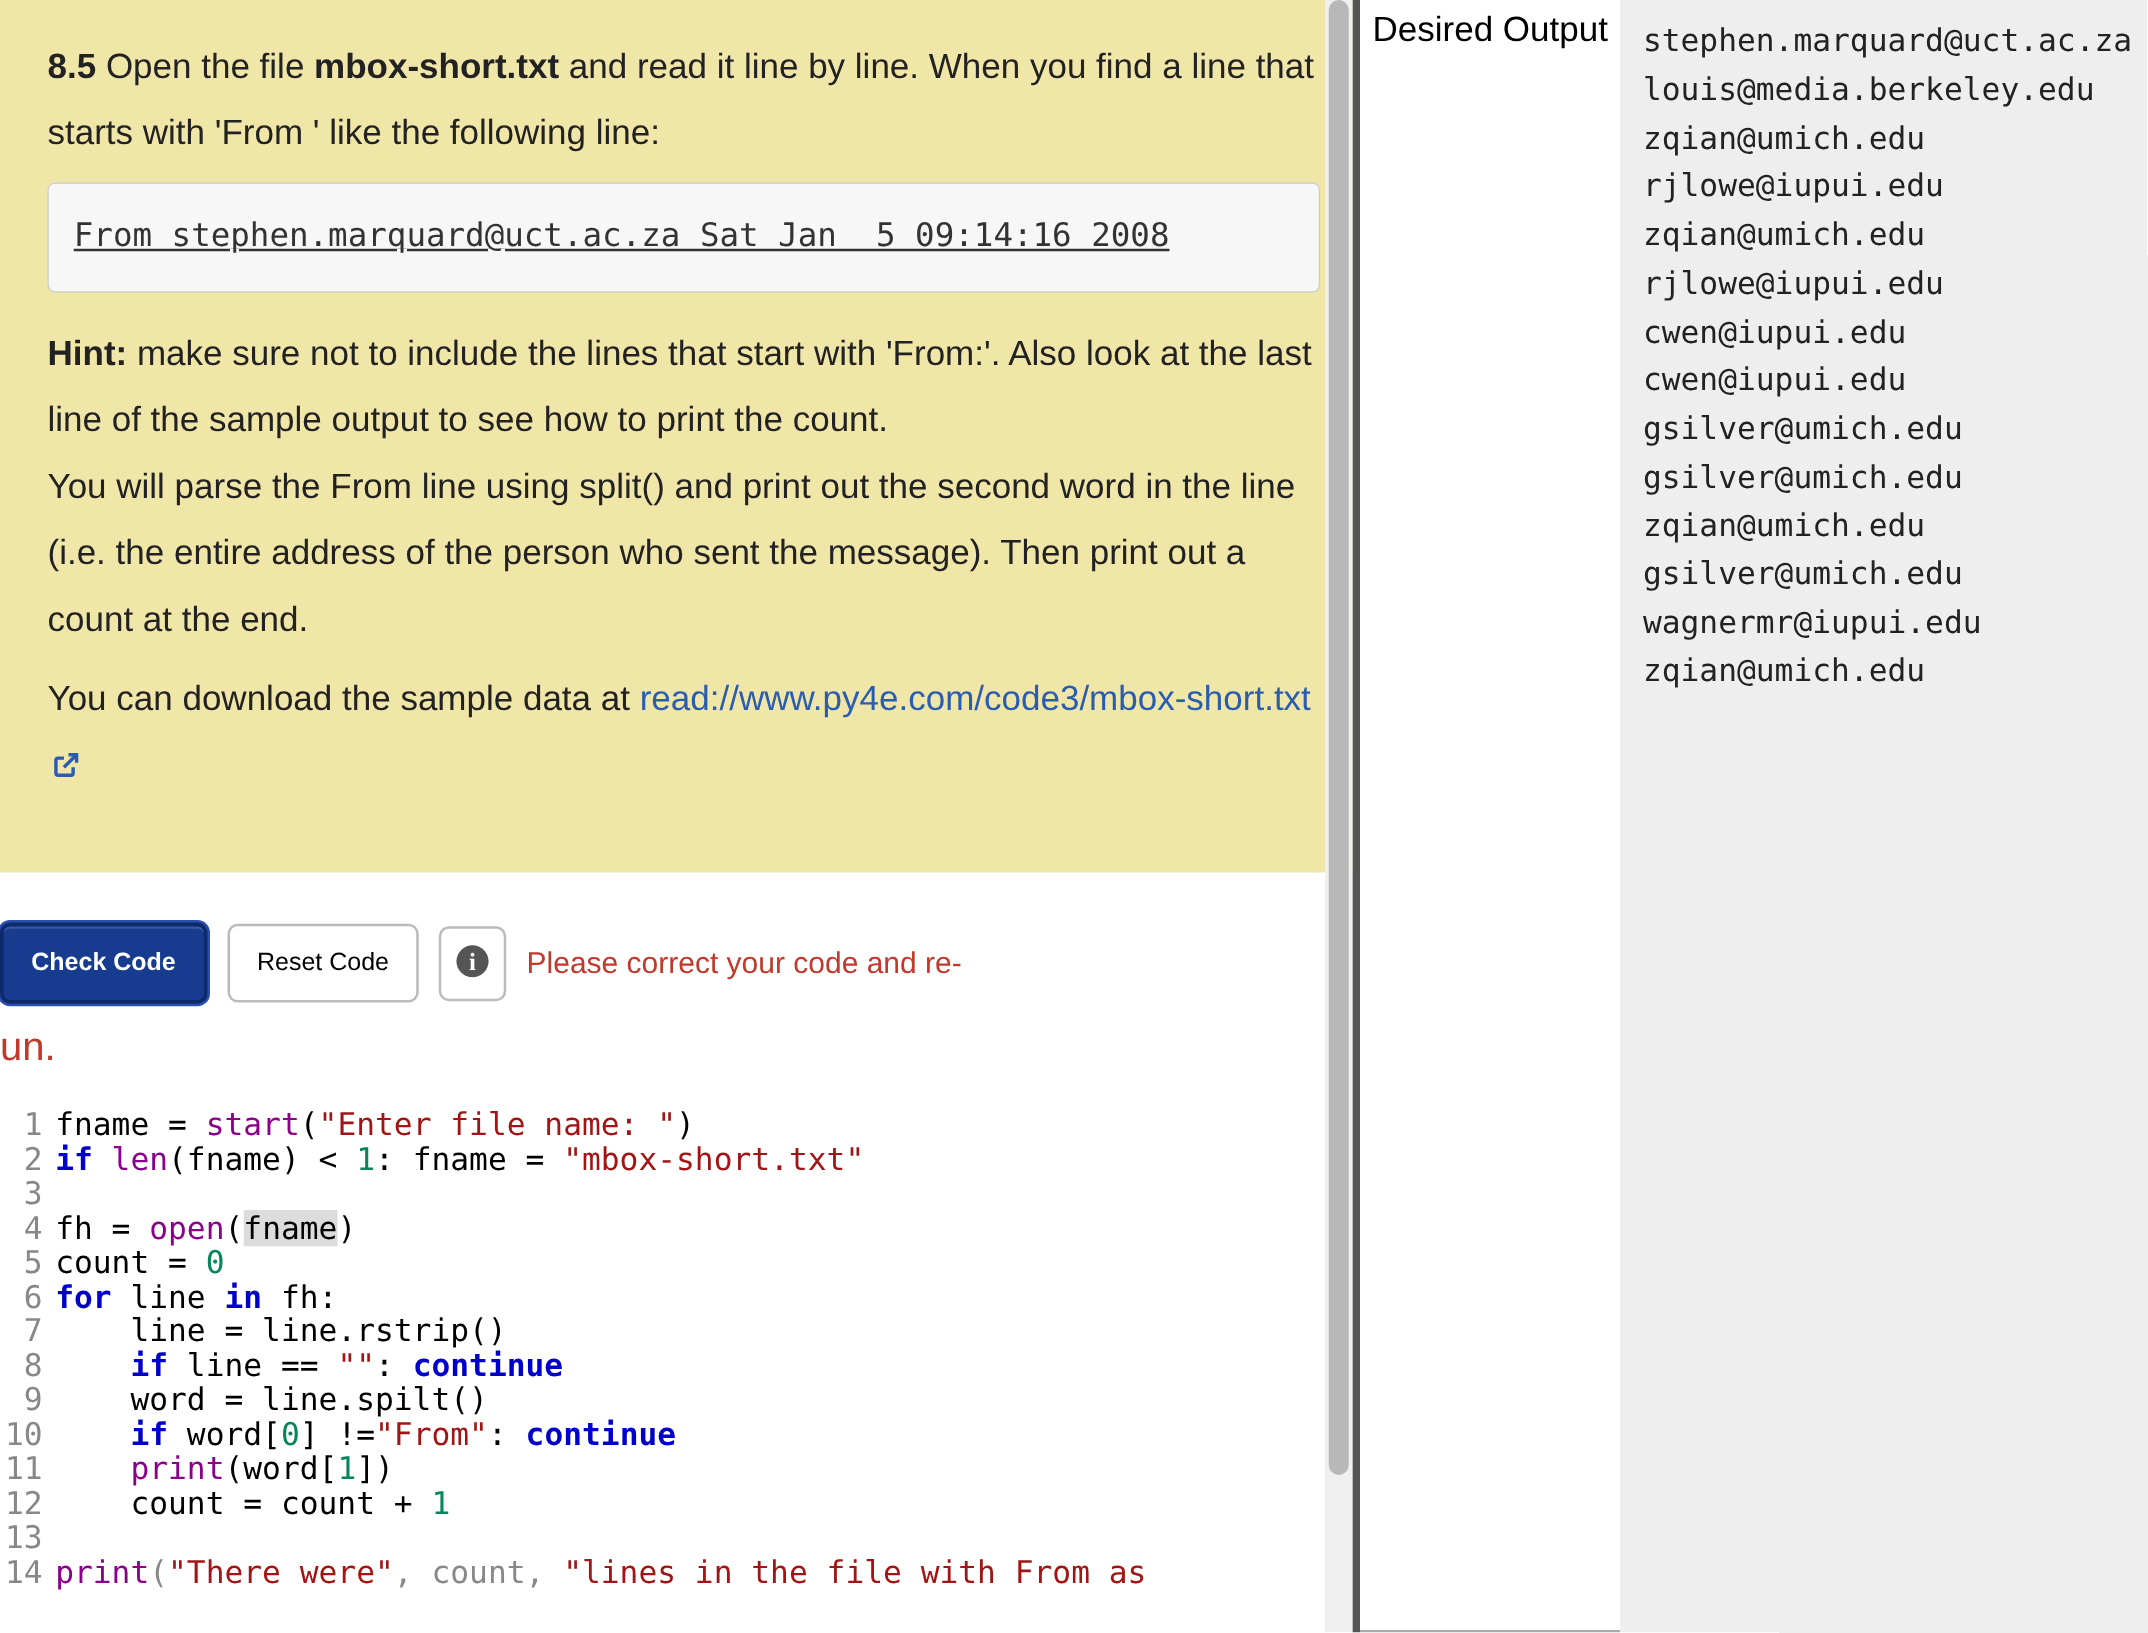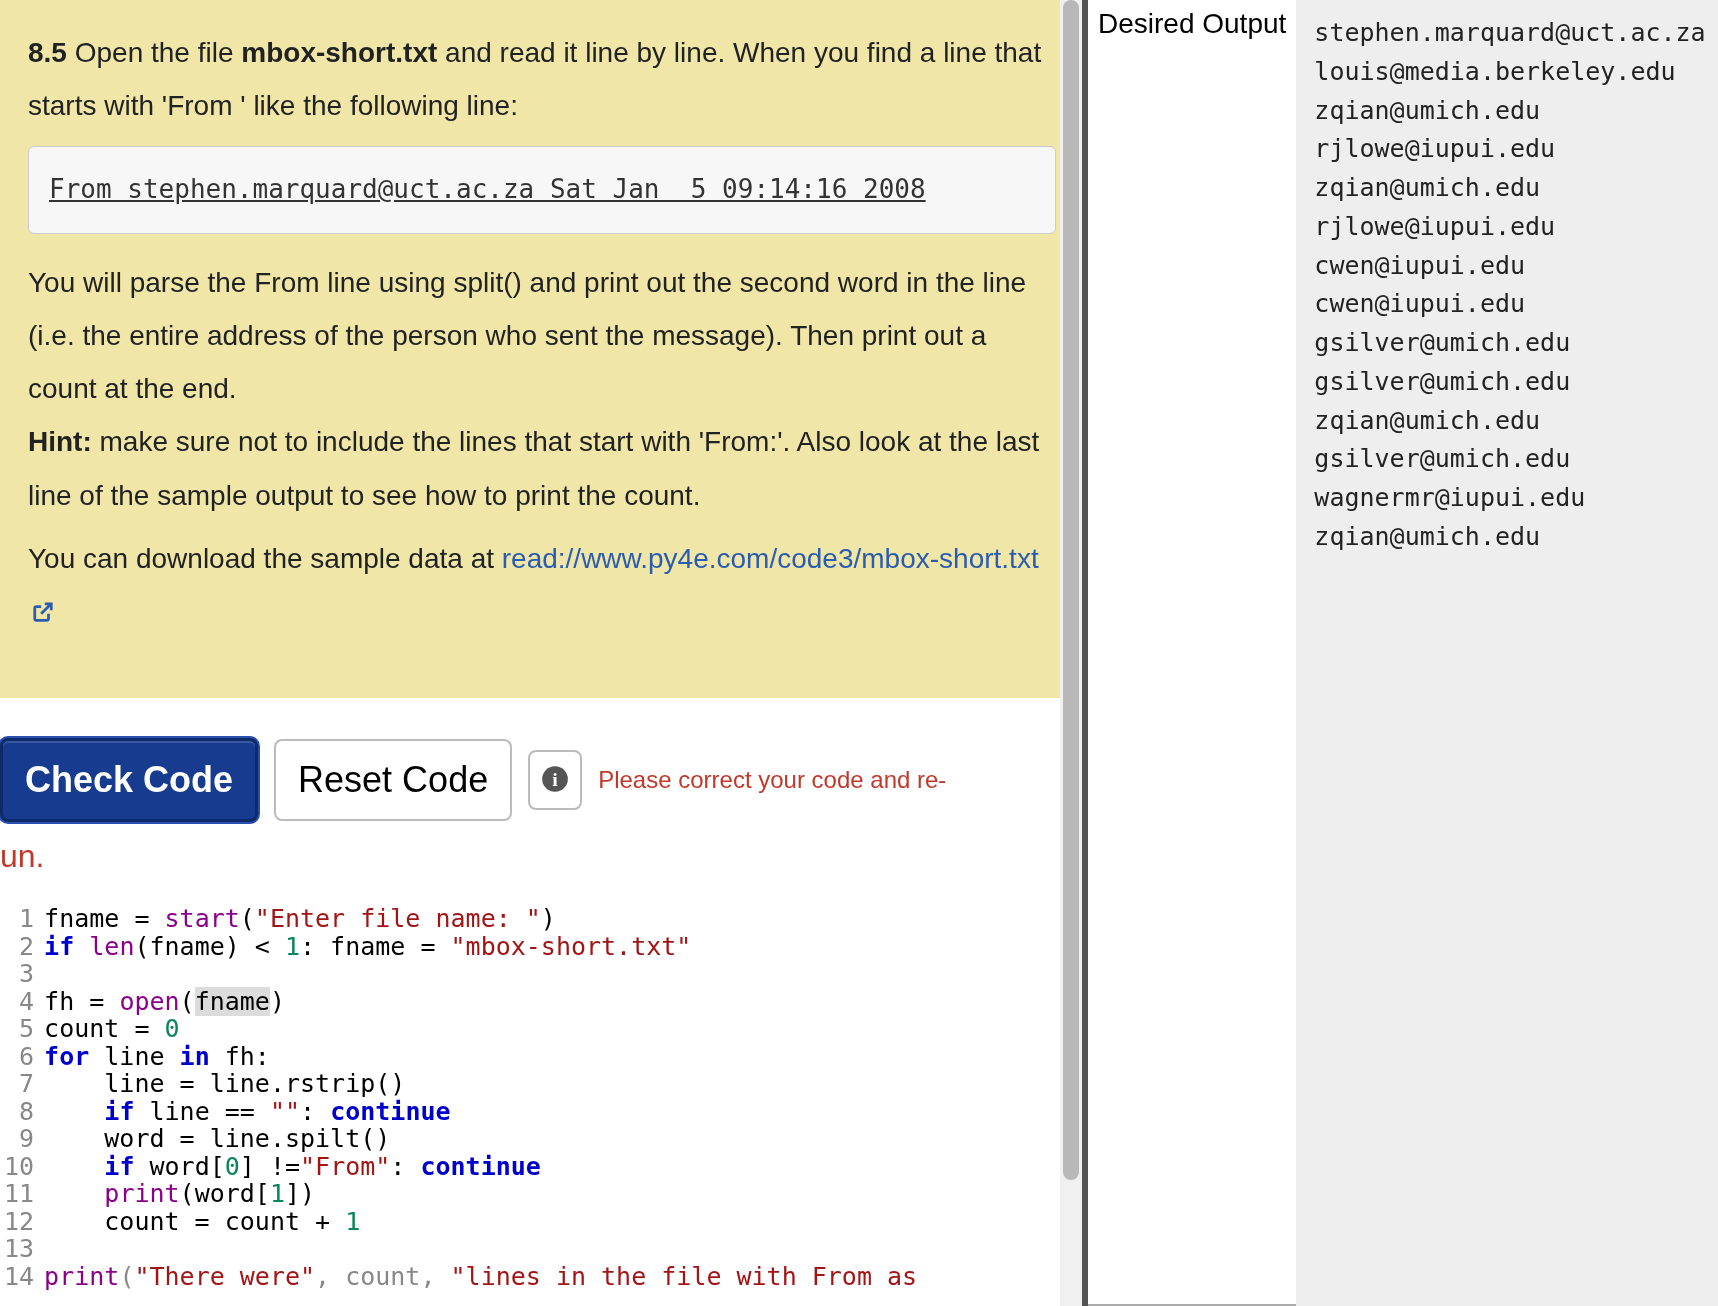--- a/index.html
+++ b/index.html
@@ -66,21 +66,21 @@
     font-size: 25px;
     line-height: 1.55;
     color: #222;
     white-space: pre;
     overflow: hidden;
   }
 
   
   .exercise-block {
     background: #f0e6a8;
-    padding: 26px 26px 60px 28px;
+    padding: 26px 26px 60px 38px;
     font-size: 28px;
     line-height: 1.9;
     color: #222;
   }
   .exercise-block p { margin-bottom: 0; }
   .ex-num { font-weight: 700; }
   .ex-file { font-weight: 700; }
   .ex-hint { font-weight: 700; }
   .code-sample {
     background: #f7f7f7;
@@ -109,21 +109,21 @@
 
   
   .toolbar {
     padding: 40px 0 10px 0;
     display: flex;
     align-items: center;
     gap: 16px;
     flex-wrap: wrap;
   }
   .btn {
-    font-size: 36px;
+    font-size: 20px;
     padding: 18px 22px;
     border-radius: 8px;
     border: 2px solid #bbb;
     background: #fff;
     cursor: pointer;
     font-weight: 500;
   }
   .btn-primary {
     background: #163b8f;
     border: 3px solid #0f2a6b;
@@ -184,24 +184,24 @@
 
 <div class="main-layout">
 
   <div class="left-pane">
 
     <div class="exercise-block">
       <p>
         <span class="ex-num">8.5</span><span> Open the file </span><span class="ex-file">mbox-short.txt</span><span> and read it line by line. When you find a line that starts with 'From ' like the following line:</span>
       </p>
       <div class="code-sample">From stephen.marquard@uct.ac.za Sat Jan  5 09:14:16 2008</div>
-      <p>You will parse the From line using split() and print out the second word in the line (i.e. the entire address of the person who sent the message). Then print out a count at the end.</p>
       <p>
         <span class="ex-hint">Hint:</span><span> make sure not to include the lines that start with 'From:'. Also look at the last line of the sample output to see how to print the count.</span>
       </p>
+      <p>You will parse the From line using split() and print out the second word in the line (i.e. the entire address of the person who sent the message). Then print out a count at the end.</p>
       <p style="margin-top:10px;">
         <span>You can download the sample data at </span><a class="link"><span>read://www.py4e.com/code3/mbox-short.txt</span>
           <span class="ext-icon">
             <svg viewBox="0 0 24 24" fill="none" stroke="#2a5db0" stroke-width="3">
               <path d="M14 3h7v7"></path>
                 <path d="M10 14L21 3"></path>
                 <path d="M18 14v5a2 2 0 0 1-2 2H5a2 2 0 0 1-2-2V8a2 2 0 0 1 2-2h5"></path>
             </svg>
           </span></a>
       </p>

